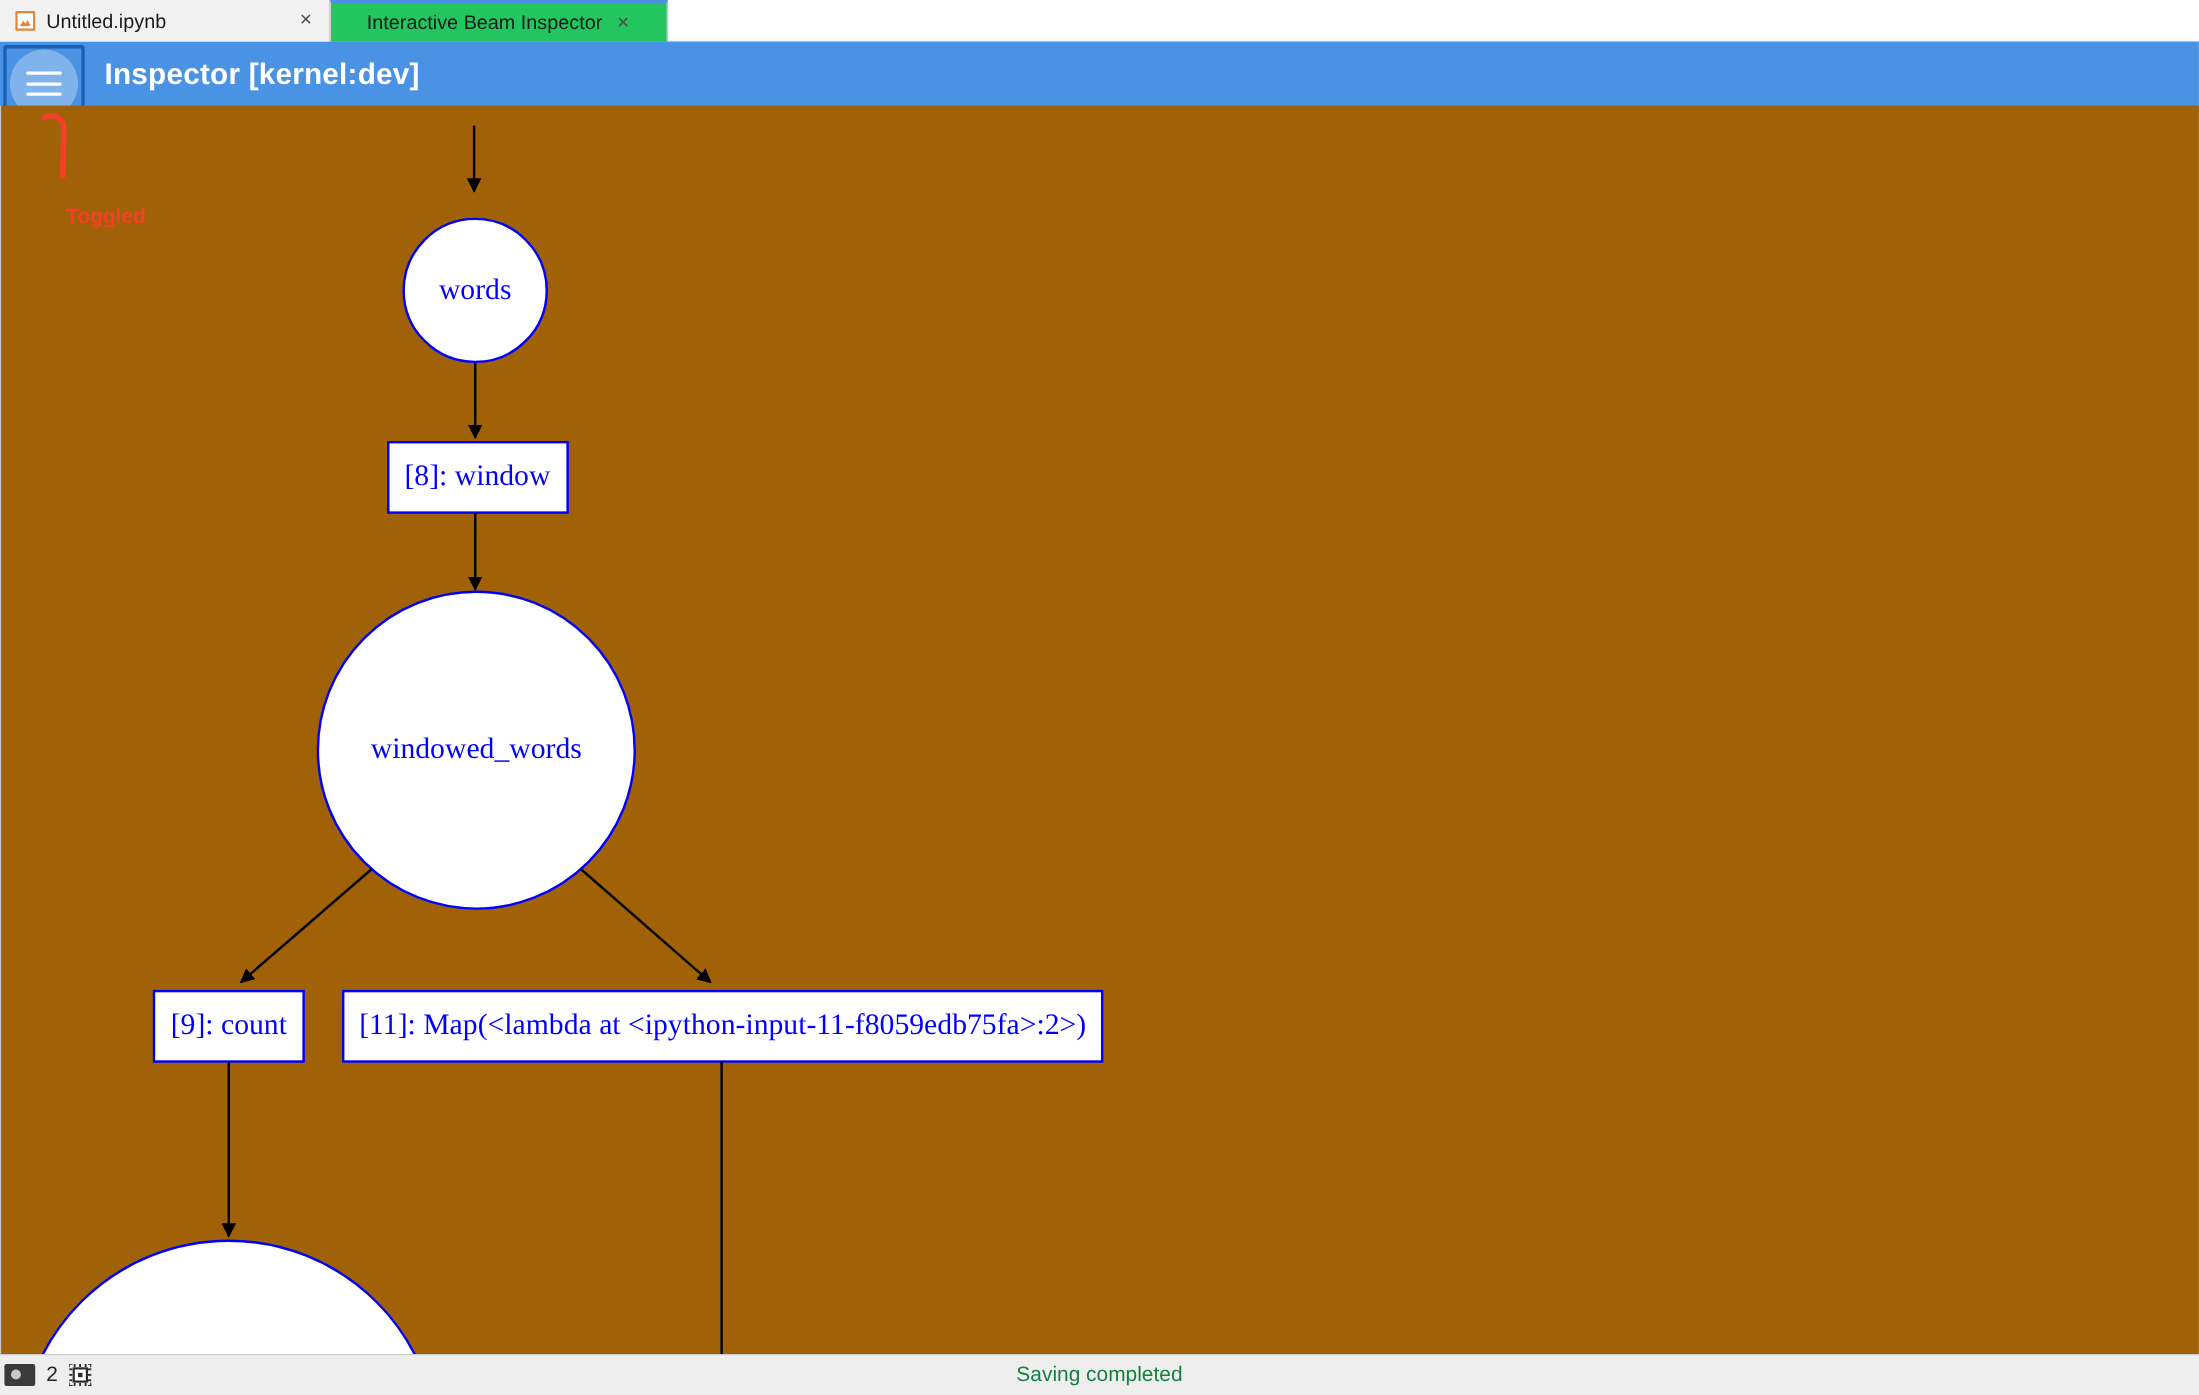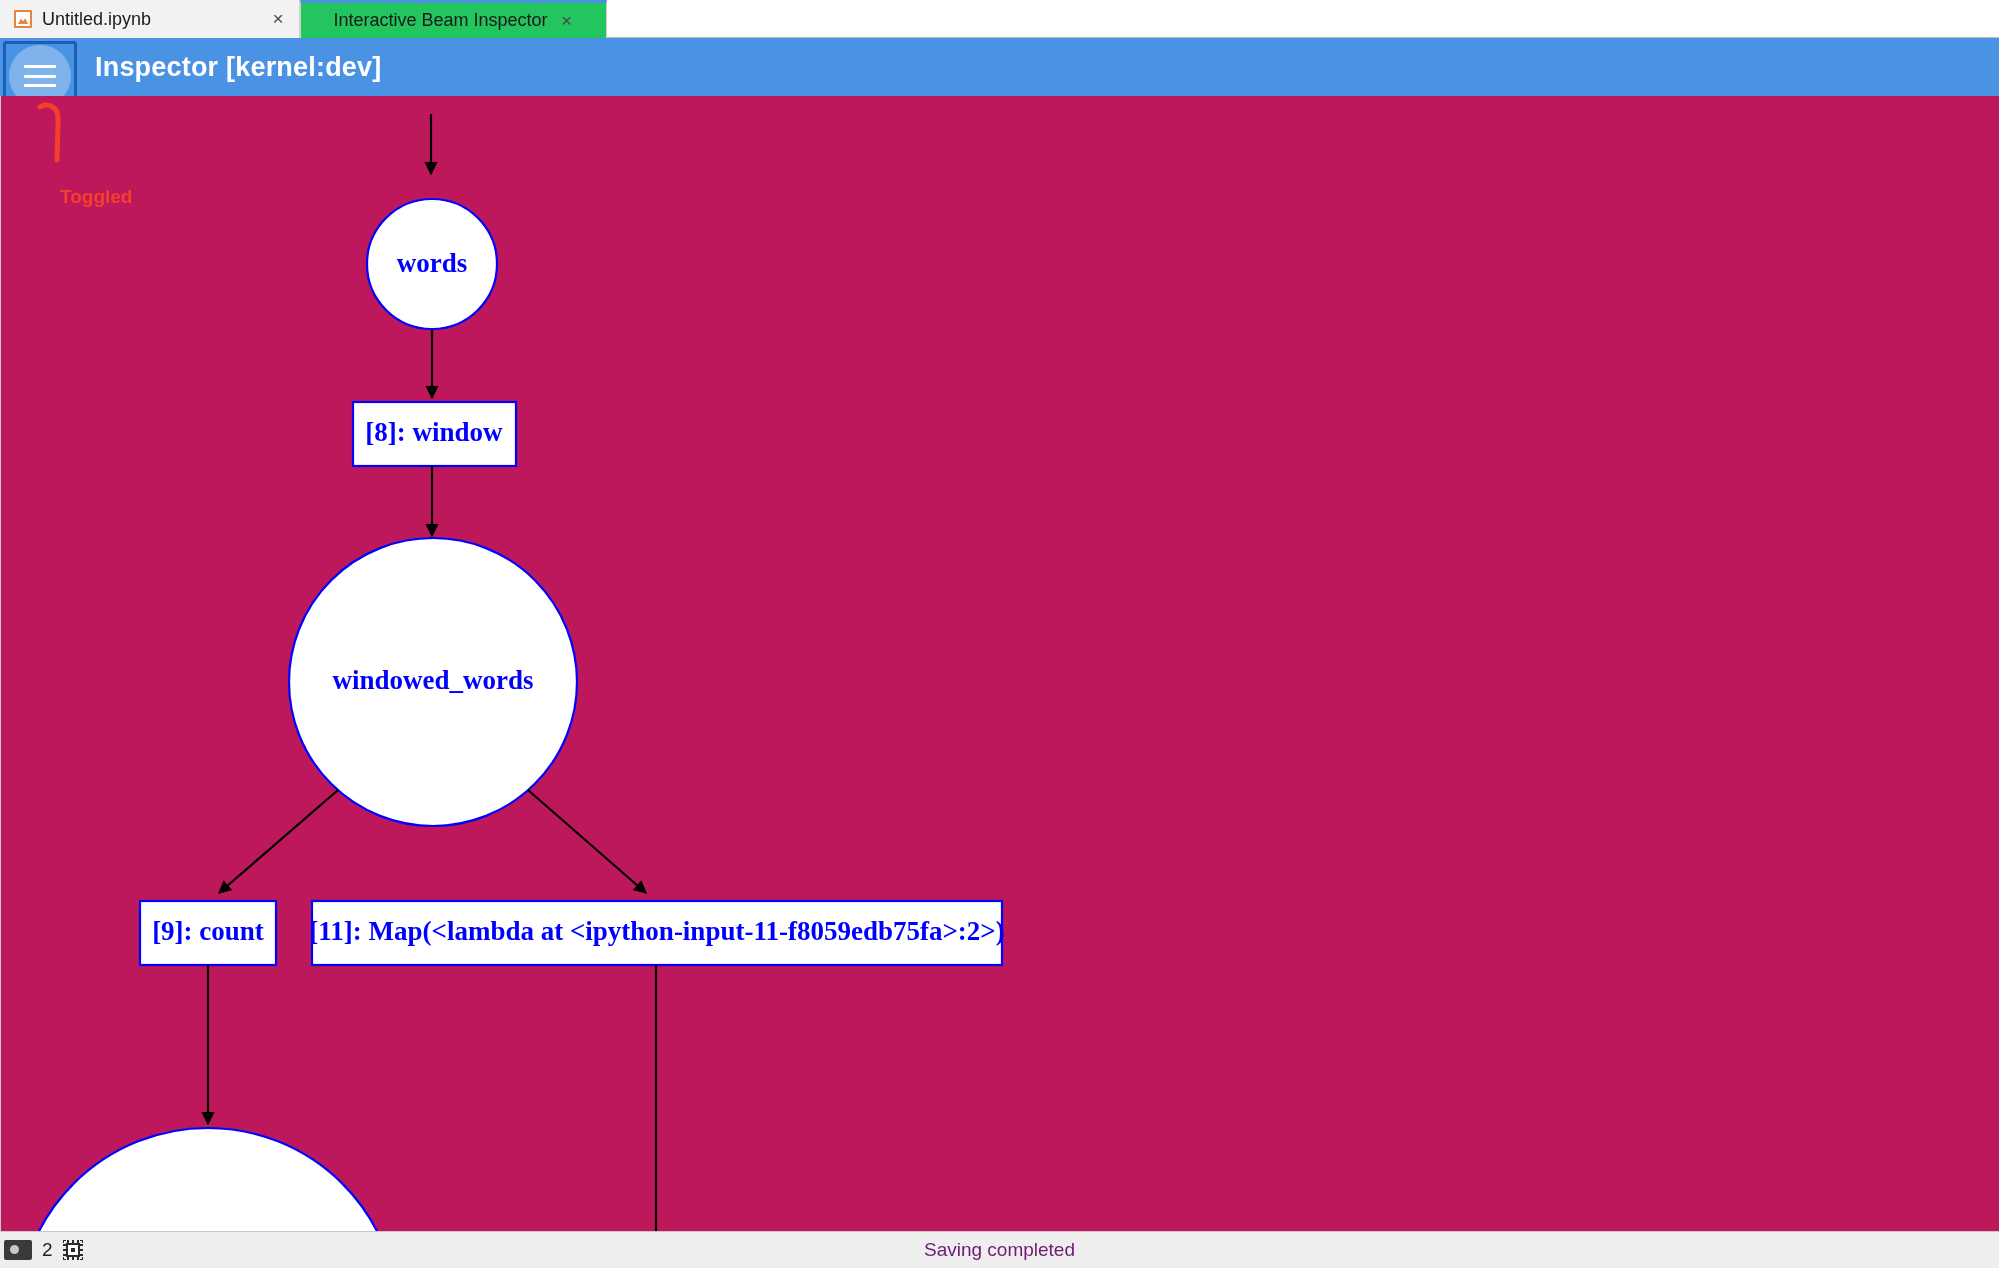--- a/index.html
+++ b/index.html
@@ -143,25 +143,24 @@
     color: #ffffff;
     letter-spacing: 0.2px;
   }
 
   
   .content {
     position: absolute;
     left: 0; top: 96px;
     width: 1999px;
     height: 1135px;
-    background: #be185d;
+    background: #a16207;
     border-left: 1px solid #c9c9c9;
     box-sizing: border-box;
     overflow: hidden;
-    font-weight: bold;
   }
   .graph-svg {
     position: absolute;
     left: 0; top: 0;
   }
   .node-label {
     font-family: "Liberation Serif", serif;
     fill: #0000ff;
     font-size: 27px;
     text-anchor: middle;
@@ -226,21 +225,21 @@
       linear-gradient(to right, #2b2b2b 2px, transparent 2px) 4px 0/5px 3px repeat-x,
       linear-gradient(to right, #2b2b2b 2px, transparent 2px) 4px 17px/5px 3px repeat-x,
       linear-gradient(to bottom, #2b2b2b 2px, transparent 2px) 0 4px/3px 5px repeat-y,
       linear-gradient(to bottom, #2b2b2b 2px, transparent 2px) 17px 4px/3px 5px repeat-y;
   }
   .sb-center {
     position: absolute;
     left: 0; right: 0;
     text-align: center;
     font-size: 19px;
-    color: #701a75;
+    color: #15803d;
     pointer-events: none;
   }
   .sb-status-text { display: inline-block; }
 </style>
 </head>
 <body>
 
 <div class="tabbar">
   <div class="tab inactive">
     <span class="tab-icon-nb"></span>

